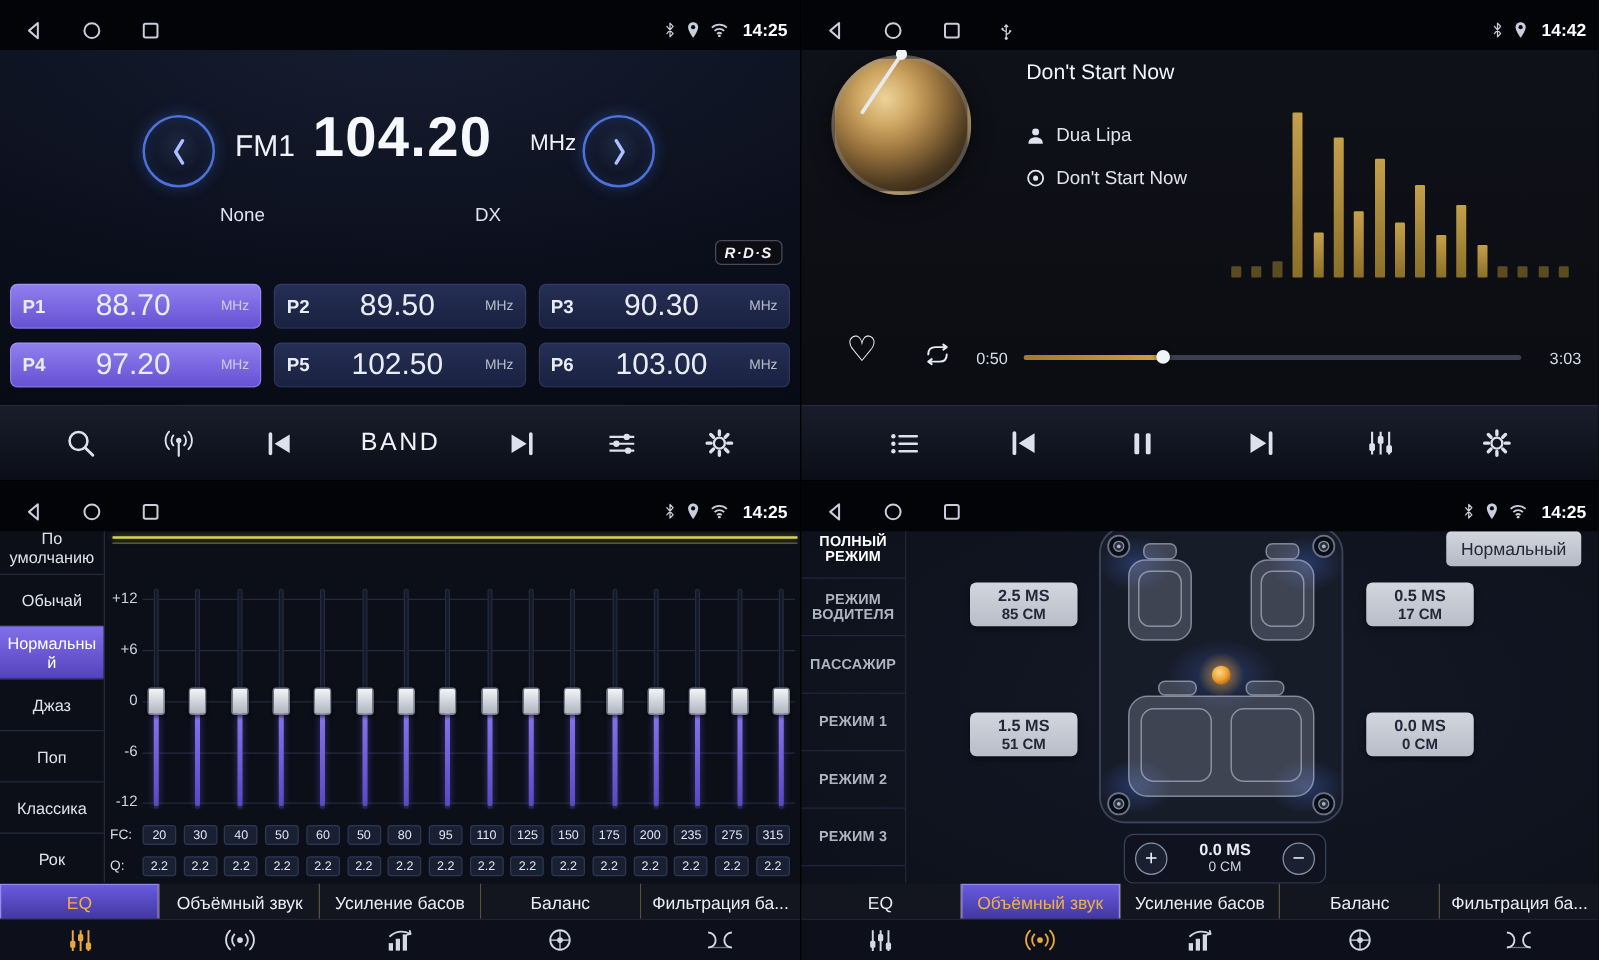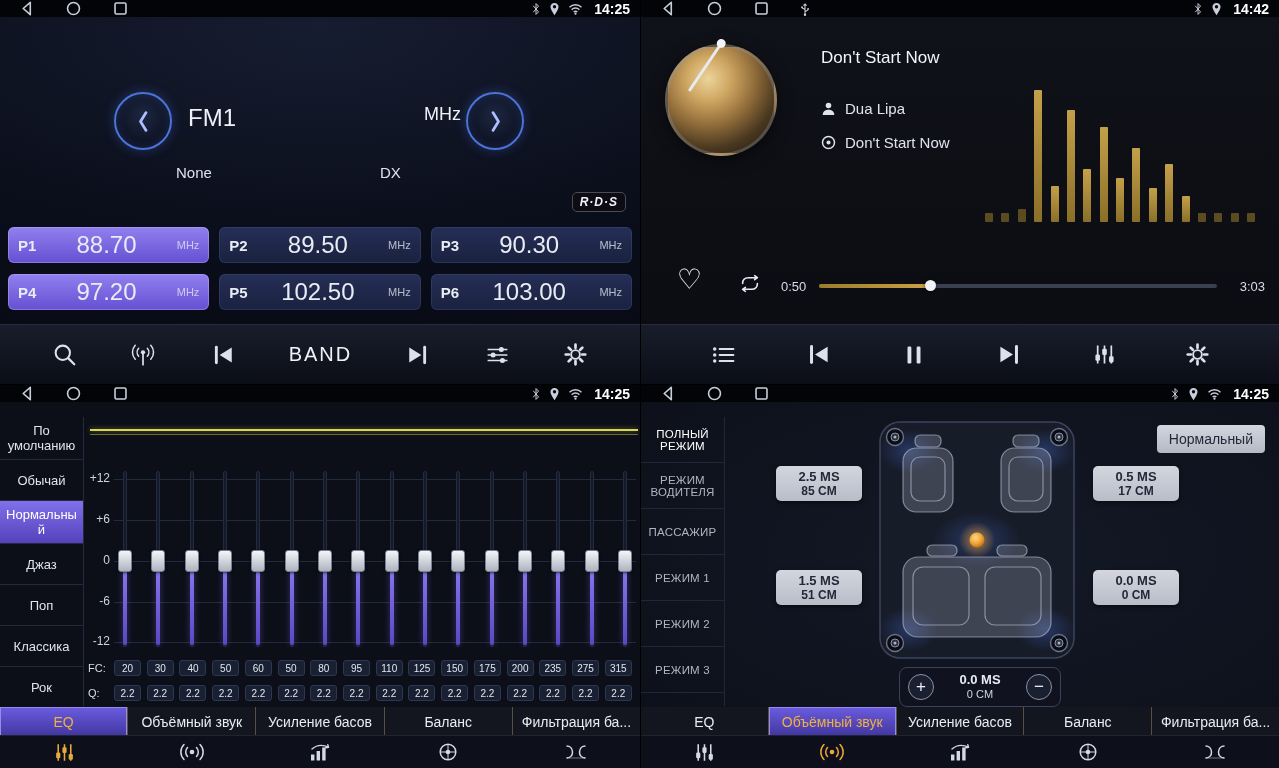--- a/index.html
+++ b/index.html
@@ -5,21 +5,21 @@
   *{margin:0;padding:0;box-sizing:border-box}
   html,body{width:1279px;height:768px;overflow:hidden}
   body{background:#000;font-family:"Liberation Sans",sans-serif;color:#e8ecf4}
   .screen{display:grid;grid-template-columns:640px 639px;grid-template-rows:384px 384px;width:1279px;height:768px}
   .quad{position:relative;overflow:hidden}
   .q-radio{background:radial-gradient(140% 90% at 50% 8%,#161d30 0%,#0b0f1c 55%,#070a13 100%)}
   .q-player{background:linear-gradient(180deg,#101219 0%,#0a0c11 100%);border-left:1px solid #000}
   .q-eq{background:#0c0f18;border-top:1px solid #000}
   .q-stage{background:radial-gradient(120% 100% at 55% 45%,#141927 0%,#0c0f18 70%);border-left:1px solid #000;border-top:1px solid #000}
   
-  .statusbar{position:absolute;top:0;left:0;right:0;height:17px;background:#030407;display:flex;align-items:center;padding:4px 10px;color:#c9cedb;z-index:5}
+  .statusbar{position:absolute;top:0;left:0;right:0;height:40px;background:#030407;display:flex;align-items:flex-start;padding:16px 10px;color:#c9cedb;z-index:5}
   .statusbar .nav{display:flex;align-items:center;gap:30px;padding-left:8px}
   .statusbar .stat{margin-left:auto;display:flex;align-items:center;gap:8px}
   .statusbar .time{font-size:14px;font-weight:bold;color:#fff;margin-left:3px}
   .ic{display:block}
   
   .ruler{position:absolute;left:20px;top:36px;width:600px;height:46px}
   .ticksA{position:absolute;left:0;right:0;top:2px;height:9px;background:repeating-linear-gradient(90deg,rgba(165,175,195,.7) 0 1px,transparent 1px 5px)}
   .ticksB{position:absolute;left:0;right:0;top:14px;height:13px;background:repeating-linear-gradient(90deg,rgba(205,212,228,.85) 0 2px,transparent 2px 25px)}
   .freq-indicator{position:absolute;left:75%;top:0;width:4px;height:26px;border-radius:2px;background:#8f7df2;box-shadow:0 0 8px #7a63ea}
   .scale-labels{position:absolute;left:0;right:0;top:30px;display:flex;justify-content:space-between;font-size:12px;color:#ccd2e0}
@@ -80,21 +80,21 @@
   
   .tabbar{position:absolute;left:0;right:0;top:322px;height:29px;display:flex;background:#111420}
   .tab{flex:1;display:flex;align-items:center;justify-content:center;background:#14161f;color:#e9ecf4;border-right:1px solid #57513d;font-size:14px;white-space:nowrap;overflow:hidden;cursor:pointer}
   .tab:last-child{border-right:none}
   .tab.sel{background:linear-gradient(180deg,#6a5ce0,#4236a0);color:#efb23e;box-shadow:inset 0 0 0 1px #978ae8}
   .iconbar{position:absolute;left:0;right:0;bottom:0;height:33px;background:#0d101a;display:flex;border-top:1px solid #20242f}
   .icell{flex:1;display:flex;align-items:center;justify-content:center;color:#d4d9e4;cursor:pointer}
   .icell.gold{color:#e8a83c}
   
   .modelist{position:absolute;left:0;top:32px;width:84px;bottom:62px;border-right:1px solid #20273a;overflow:hidden}
-  .mode-item{min-height:46px;display:flex;align-items:center;justify-content:center;text-align:center;font-size:11.5px;font-weight:normal;color:#aeb5c2;border-bottom:1px solid #20273a;padding:4px 3px;letter-spacing:.2px;cursor:pointer}
+  .mode-item{min-height:46px;display:flex;align-items:center;justify-content:center;text-align:center;font-size:11.5px;font-weight:bold;color:#aeb5c2;border-bottom:1px solid #20273a;padding:4px 3px;letter-spacing:.2px;cursor:pointer}
   .mode-item.sel{color:#fff}
   .preset-chip{position:absolute;right:14px;top:40px;padding:6px 12px;background:linear-gradient(180deg,#d3d6de,#b5b9c4);border-radius:4px;color:#232838;font-size:14px;cursor:pointer}
   .cabin{position:absolute;left:238px;top:36px;width:196px;height:238px}
   .dbadge{position:absolute;width:86px;padding:3px 0;background:linear-gradient(180deg,#d3d6de,#b9bdc8);border-radius:5px;text-align:center;color:#232838;font-weight:bold;box-shadow:0 2px 5px rgba(0,0,0,.5)}
   .dbadge .ms{font-size:13px}.dbadge .cm{font-size:12px}
   .b-fl{left:135px;top:81px}.b-fr{left:452px;top:81px}.b-rl{left:135px;top:185px}.b-rr{left:452px;top:185px}
   .adjuster{position:absolute;left:258px;top:282px;width:162px;height:40px;background:rgba(16,20,32,.92);border:1px solid #3a4258;border-radius:8px;display:flex;align-items:center;justify-content:space-between;padding:0 8px}
   .adj-btn{width:26px;height:26px;border-radius:50%;border:1px solid #8a92a8;color:#eef;display:flex;align-items:center;justify-content:center;font-size:17px;background:#1a2030;cursor:pointer}
   .adj-val{text-align:center;line-height:1.25}
   .adj-val .ms{font-size:13px;font-weight:bold}.adj-val .cm{font-size:11px;color:#cdd3e0}
@@ -246,20 +246,21 @@
 
 
     <div class="tuner">
       <div class="tunebtn left">
         <svg class="ic" width="17" height="25">
             <use href="#i-chevL"></use>
           </svg>
       </div>
       <span class="band-name">FM1</span>
       <span class="signal-mode">None</span>
+      <span class="freq">104.20</span>
       <span class="freq-unit">MHz</span>
       <span class="dx">DX</span>
       <div class="tunebtn right">
         <svg class="ic" width="17" height="25">
             <use href="#i-chevR"></use>
           </svg>
       </div>
     </div>
 
     <span class="rds">R·D·S</span>

